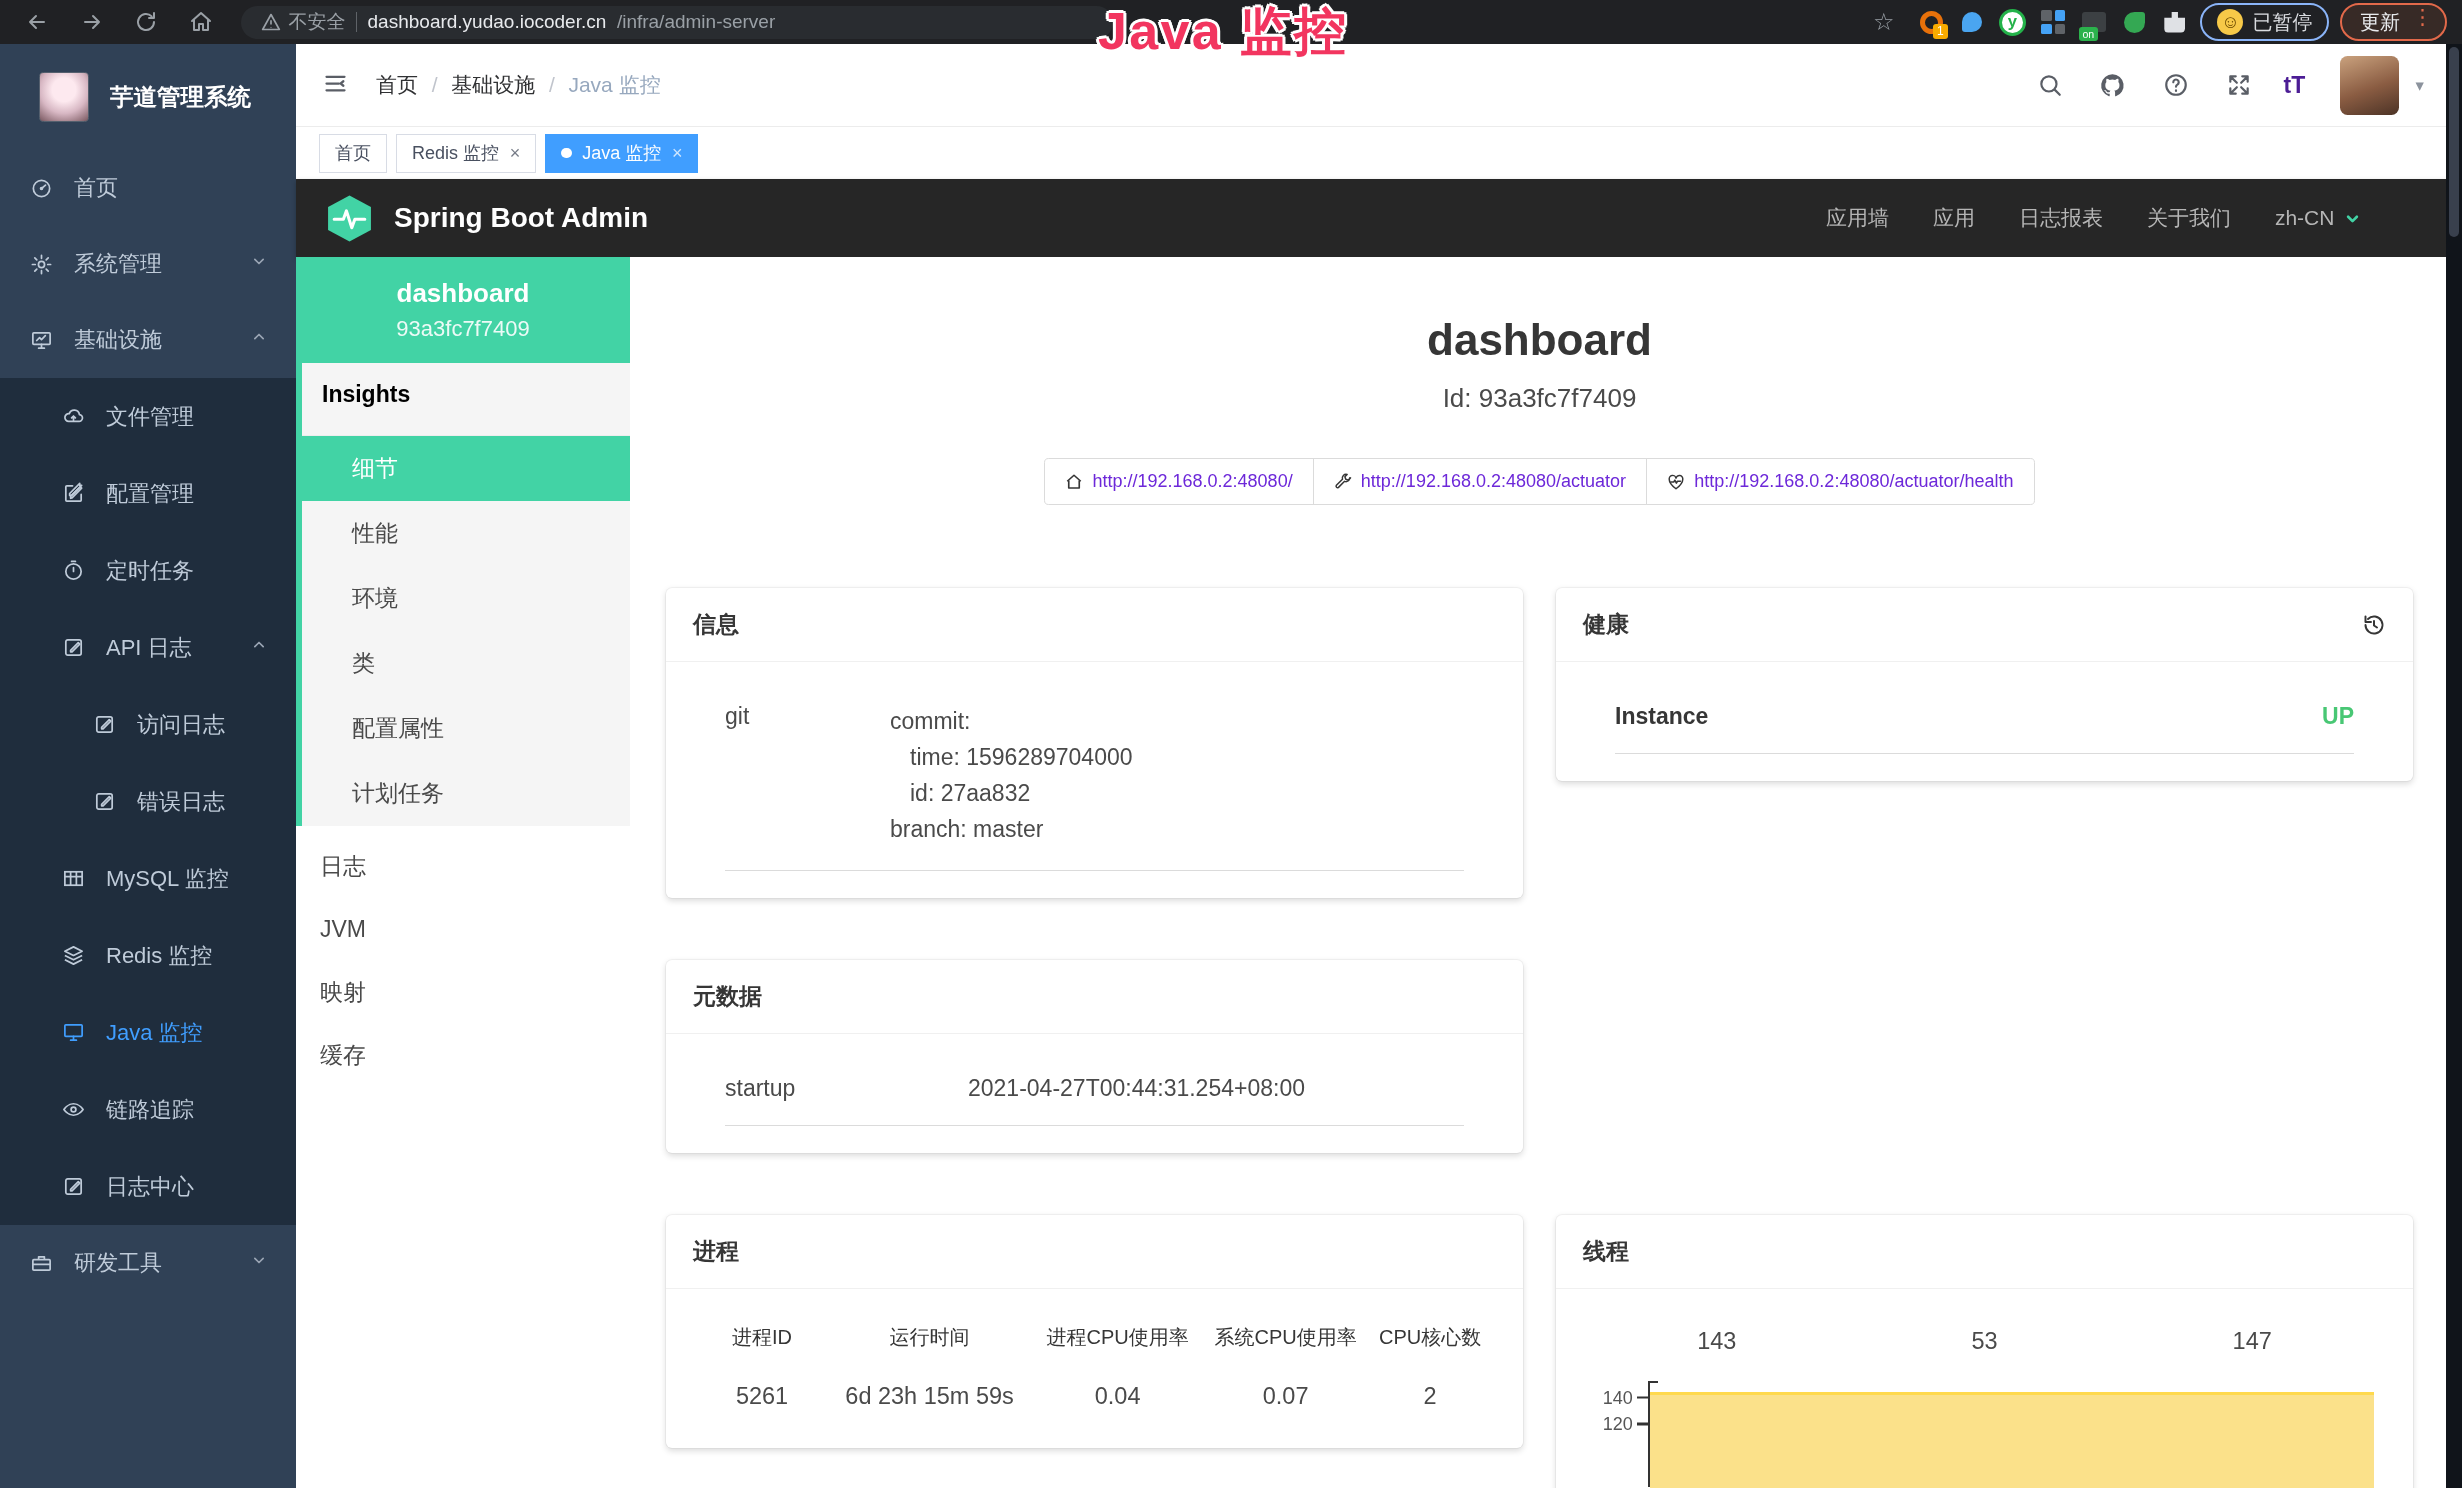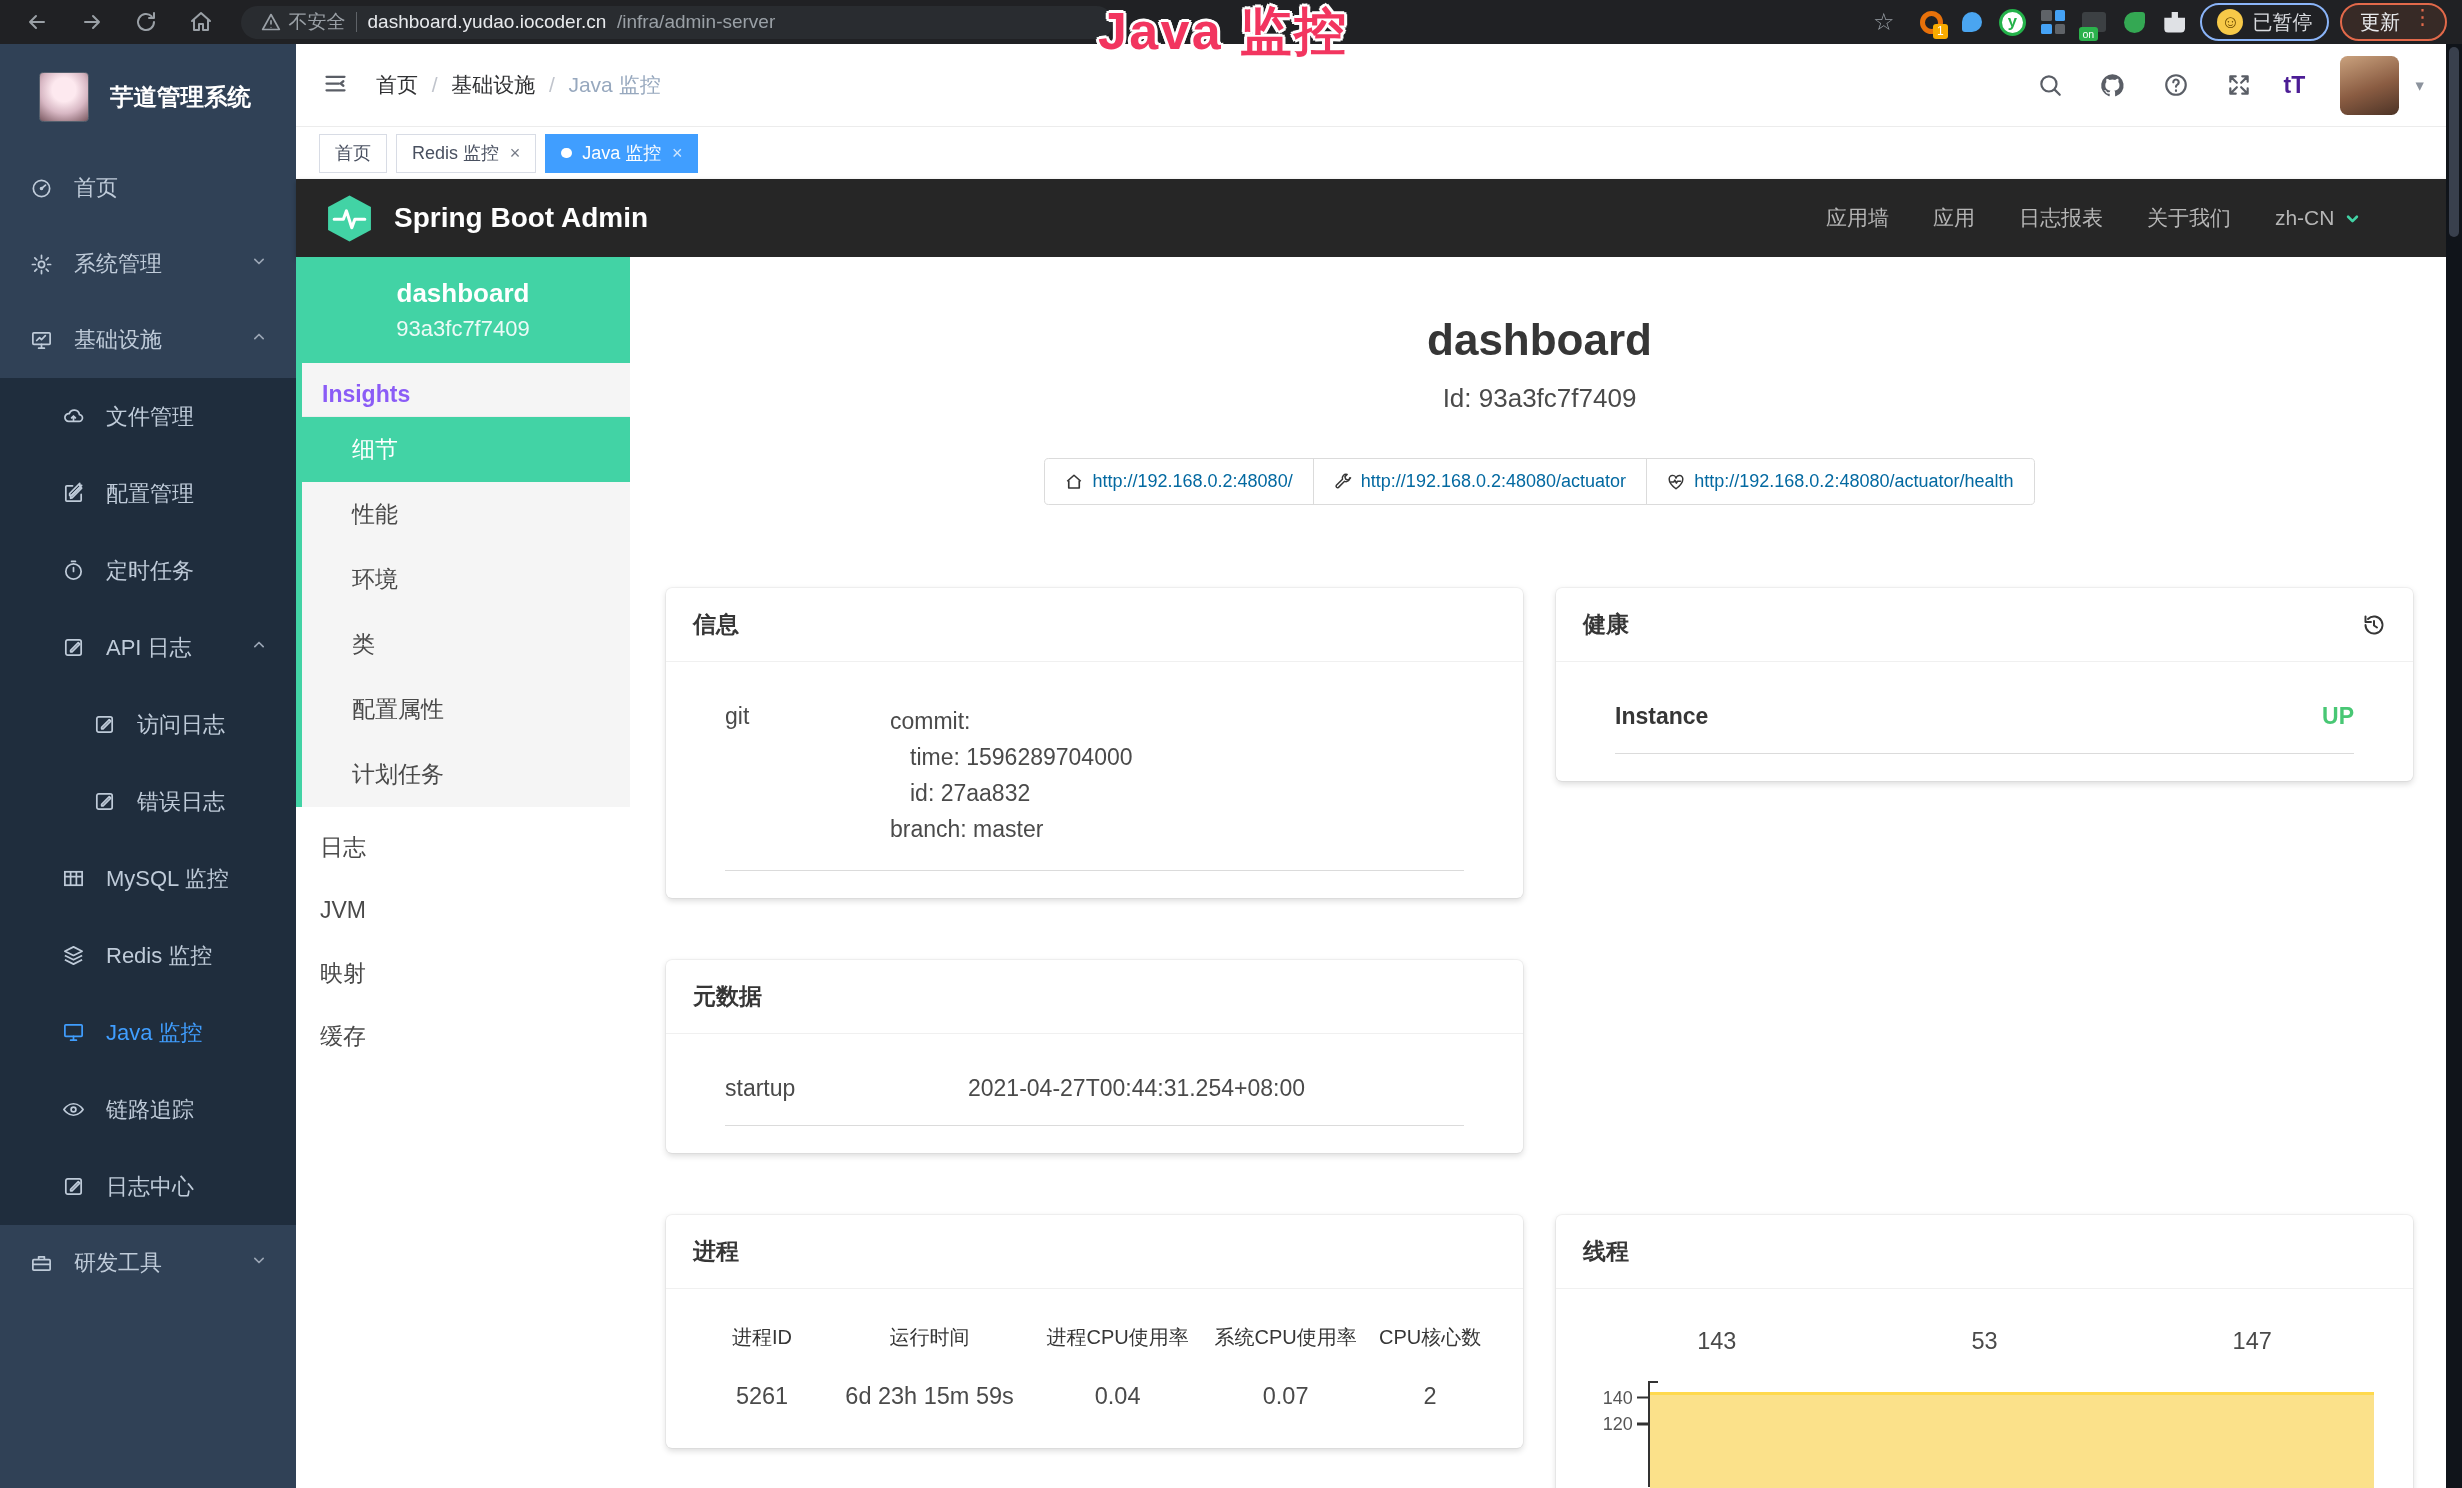--- a/index.html
+++ b/index.html
@@ -79,32 +79,32 @@
   .sba-nav { margin-left:auto; display:flex; align-items:center; gap:44px; font-size:21px; color:#b5b5b5; }
   .sba-nav .nav-item { cursor:pointer; }
   .locale { display:flex; align-items:center; gap:7.6px; }
 
   .sba-body { flex:1; display:flex; min-height:0; }
   .sba-side { width:334px; flex:0 0 auto; background:#fff; }
   .inst-head { height:106px; background:#42d3a5; color:#fff; display:flex; flex-direction:column; align-items:center; justify-content:center; gap:7.6px; cursor:pointer; }
   .inst-name { font-size:26px; font-weight:bold; }
   .inst-id { font-size:22px; opacity:.9; }
   .insights { background:#f5f5f5; border-left:6px solid #42d3a5; }
-  .insights-label { padding:18px 0 8px 20px; font-size:23px; font-weight:bold; color:#8b5cf6; border-bottom:0.8px solid #ededed; }
+  .insights-label { padding:18px 0 27px 20px; font-size:23px; font-weight:bold; color:#000000; border-bottom:0.8px solid #ededed; }
   .m-item { height:65px; display:flex; align-items:center; padding-left:50px; font-size:23px; color:#4a4a4a; cursor:pointer; }
   .m-item.active { background:#42d3a5; color:#fff; }
   .plain-menu { padding-top:9px; }
   .plain-menu .m-item { padding-left:24px; height:63px; }
 
   
   .content { flex:1; min-width:0; padding:0 49px 0 36px; background:#fff; }
   .page-title { text-align:center; margin-top:58px; font-size:44px; font-weight:600; color:#363636; }
   .page-id { text-align:center; margin-top:18px; font-size:26px; color:#4a4a4a; }
   .btn-group { display:flex; justify-content:center; margin-top:44px; }
-  .ep-btn { display:flex; align-items:center; gap:9px; height:47px; padding:0 20px; border:0.8px solid #dbdbdb; background:#fff; font-size:18px; color:#0369a1; margin-left:-0.8px; cursor:pointer; }
+  .ep-btn { display:flex; align-items:center; gap:9px; height:47px; padding:0 20px; border:0.8px solid #dbdbdb; background:#fff; font-size:18px; color:#6d28d9; margin-left:-0.8px; cursor:pointer; }
   .ep-btn:first-child { border-radius:4.6px 0 0 4.6px; margin-left:0; }
   .ep-btn:last-child { border-radius:0 4.6px 4.6px 0; }
 
   .cards { display:grid; grid-template-columns:1fr 1fr; column-gap:33px; row-gap:62px; margin-top:83px; align-items:start; }
   .card { background:#fff; border-radius:6px; box-shadow:0 2.3px 6px rgba(10,10,10,.14), 0 0 0 0.8px rgba(10,10,10,.05); overflow:hidden; }
   .card-header { display:flex; align-items:center; justify-content:space-between; padding:21px 27px; font-size:23px; font-weight:bold; color:#363636; border-bottom:1.5px solid #f0f0f0; }
   .card-body { padding:12px 27px 27px; font-size:23px; color:#4a4a4a; }
   .kv { display:flex; margin:0 32px; padding:29px 0 23px; border-bottom:0.8px solid #dbdbdb; }
   .kv-label { width:165px; flex:0 0 auto; }
   .kv-lines div { line-height:36px; }

